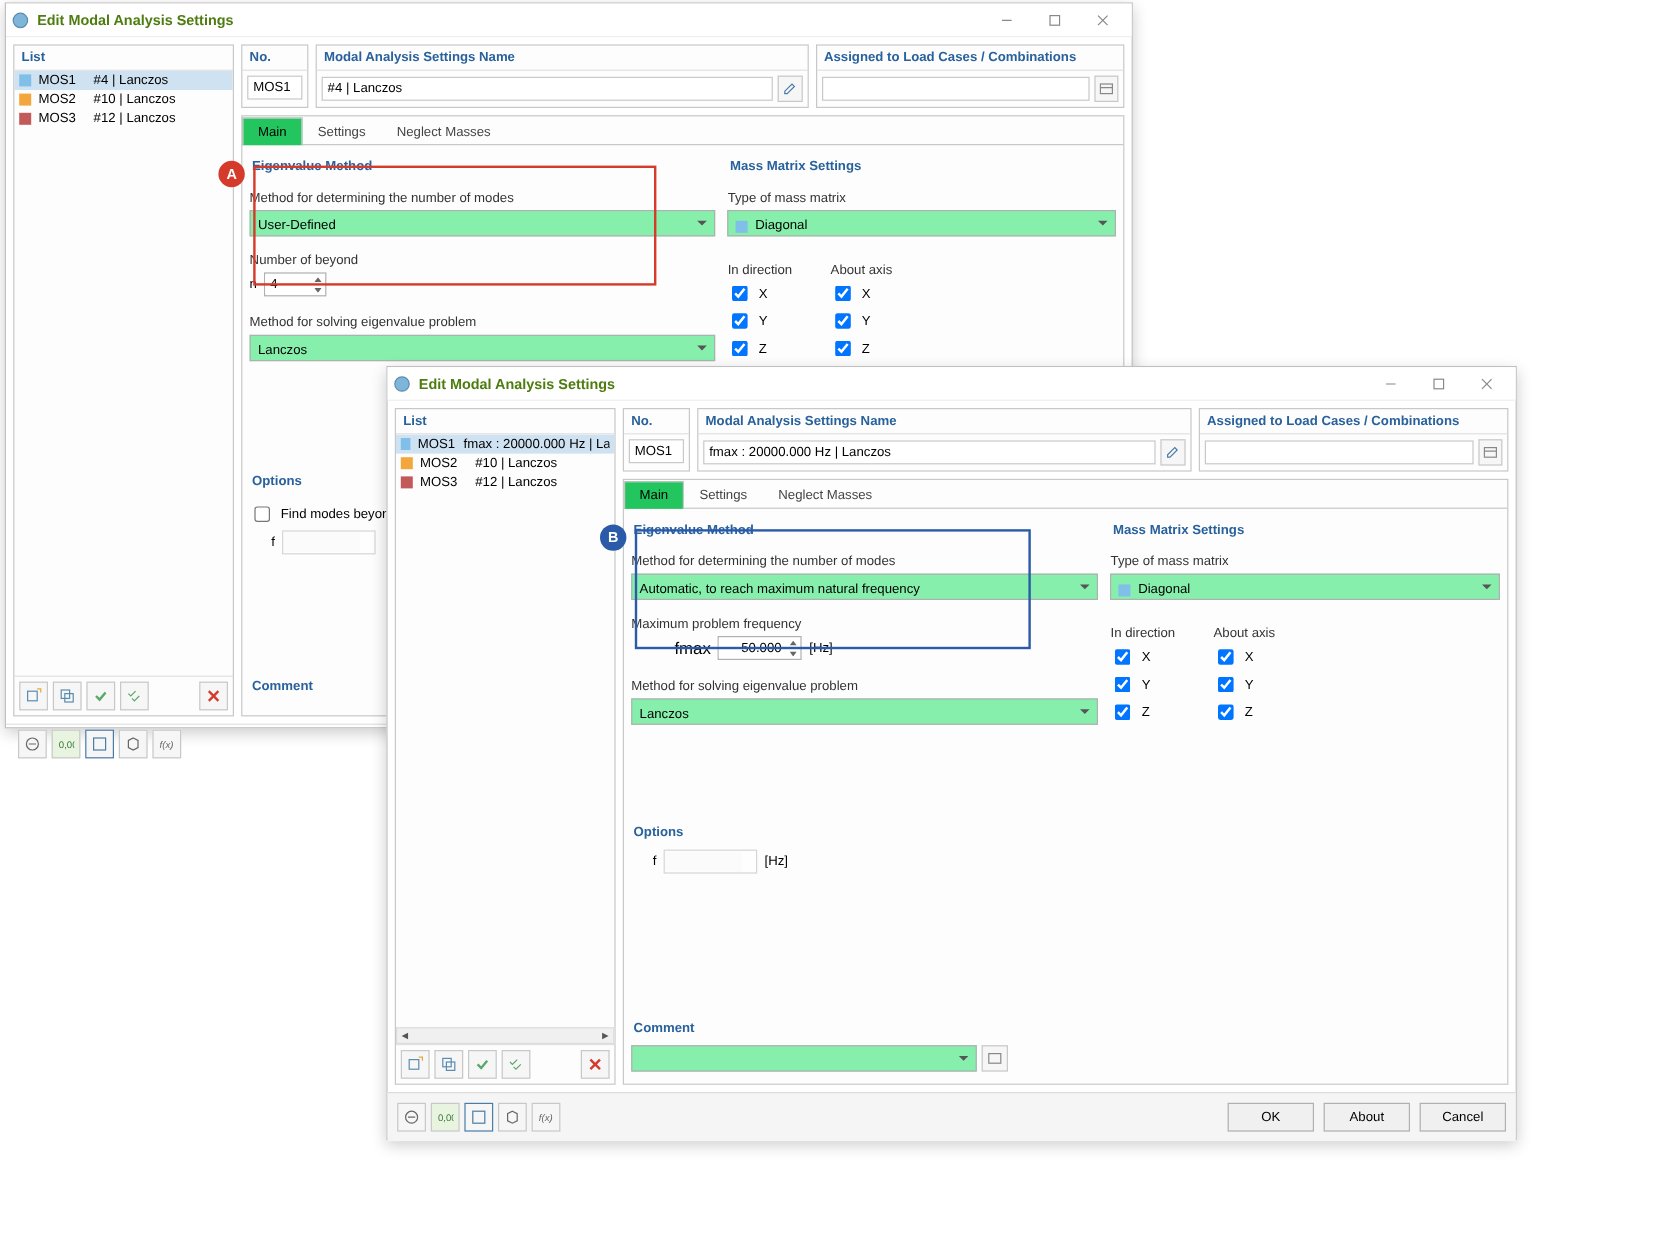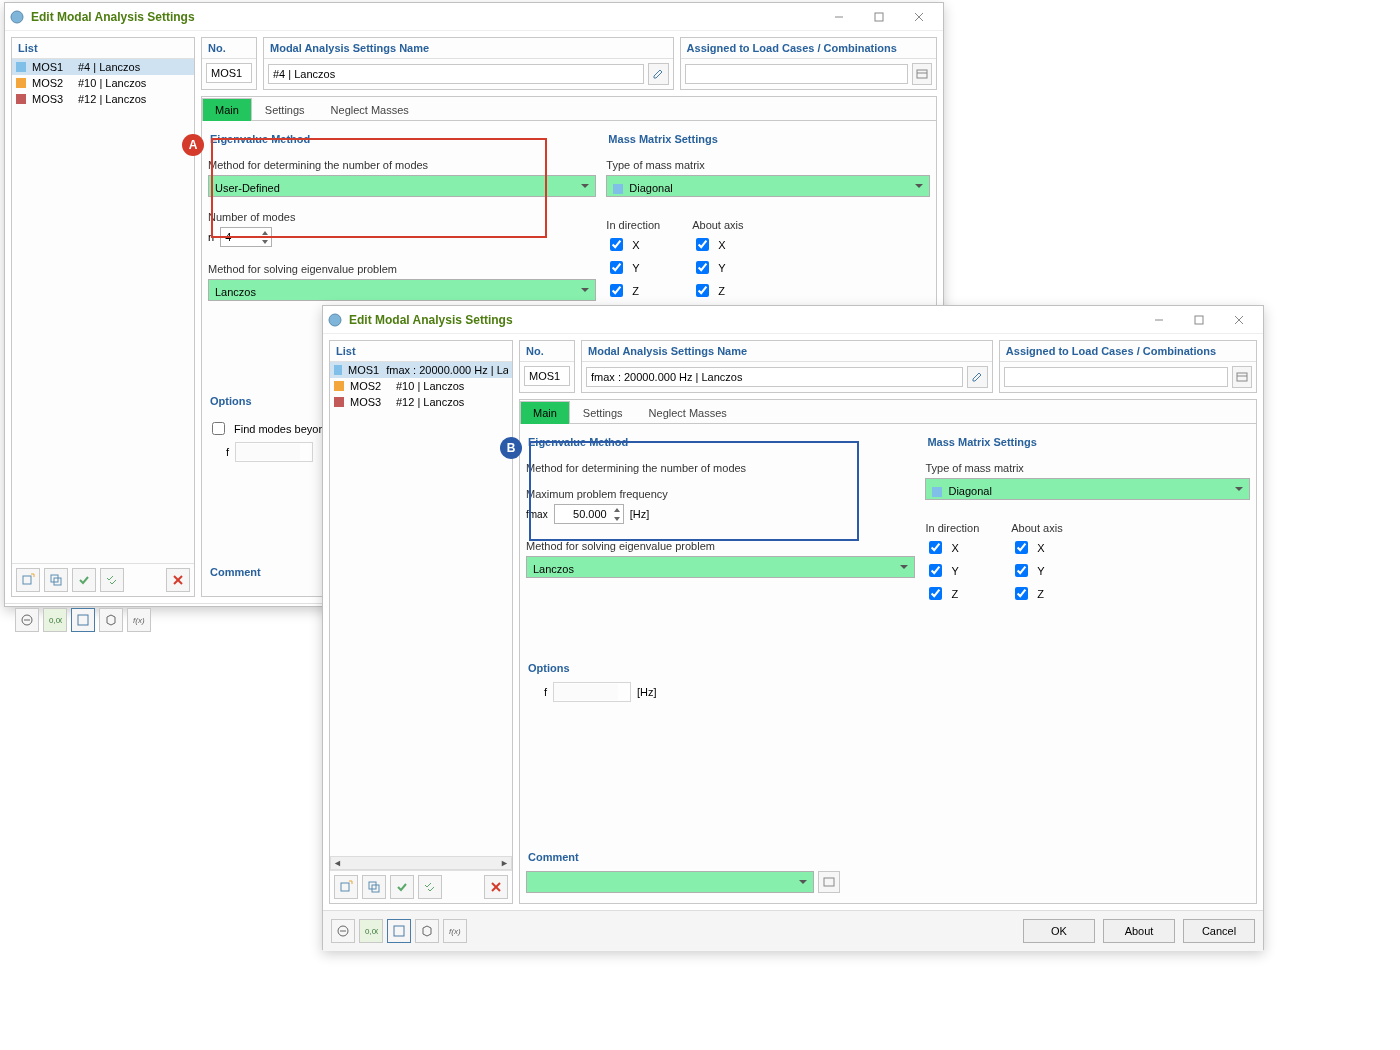--- a/index.html
+++ b/index.html
@@ -183,21 +183,21 @@
           <div class="tab">Settings</div>
           <div class="tab">Neglect Masses</div>
         </div>
         <div class="tabcontent">
           <div style="flex:1.2;">
             <div class="phead2">Eigenvalue Method</div>
             <div class="lbl">Method for determining the number of modes</div>
             <div class="select">
                 <span>User-Defined</span>
               </div>
-            <div class="lbl" style="margin-top:14px;">Number of modes</div>
+            <div class="lbl" style="margin-top:14px;">Number of beyond</div>
             <div class="numrow">
               <span>n</span>
               <div class="spin">
                 <input value="4" style="">
                 <div class="spbtns">
                     <div class="spbtn">
                       <svg viewBox="0 0 6 4">
                         <path d="M0 4 L3 0 L6 4 Z" fill="#666"></path>
                       </svg>
                     </div>
@@ -431,23 +431,26 @@
       <div class="panel" style="flex:1; position:relative;">
         <div class="tabbar">
           <div class="tab active">Main</div>
           <div class="tab">Settings</div>
           <div class="tab">Neglect Masses</div>
         </div>
         <div class="tabcontent">
           <div style="flex:1.2;">
             <div class="phead2">Eigenvalue Method</div>
             <div class="lbl">Method for determining the number of modes</div>
+            <div class="select">
+                <span>Automatic, to reach maximum natural frequency</span>
+              </div>
             <div class="lbl" style="margin-top:14px;">Maximum problem frequency</div>
             <div class="numrow">
-              <span style="font-size:10px;">fmax</span>
+              <span style="font-size:14px;margin-left:36px;">fmax</span>
               <div class="spin">
                 <input style="width: 56px; text-align: right;" value="50.000">
                 <div class="spbtns">
                     <div class="spbtn">
                       <svg viewBox="0 0 6 4">
                         <path d="M0 4 L3 0 L6 4 Z" fill="#666"></path>
                       </svg>
                     </div>
                     <div class="spbtn">
                       <svg viewBox="0 0 6 4">

